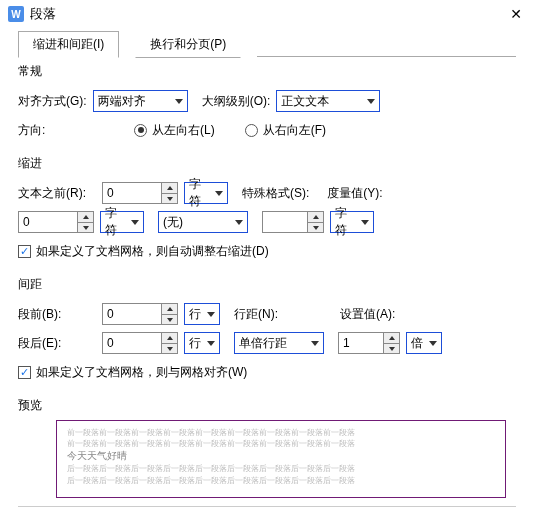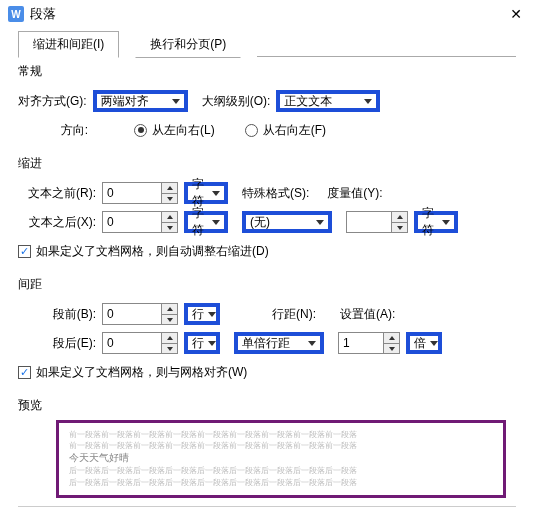--- a/index.html
+++ b/index.html
@@ -63,27 +63,27 @@
   .form-area {
     padding: 2px 18px;
   }
   .row {
     display: flex;
     align-items: center;
     gap: 6px;
     margin: 5px 0;
     min-height: 24px;
   }
-  .lbl { white-space: nowrap; text-align: right; }
+  .lbl { white-space: nowrap; }
   .ml { margin-left: 8px; }
   .combo {
     display: flex;
     align-items: center;
     justify-content: space-between;
-    border: 4px solid #1d4ed8;
+    border: 1px solid #1d4ed8;
     height: 22px;
     padding: 0 4px;
     background: #fff;
     cursor: pointer;
   }
   .combo .arrow {
     width: 0; height: 0;
     border-left: 4px solid transparent;
     border-right: 4px solid transparent;
     border-top: 5px solid #333;
@@ -157,21 +157,21 @@
     font-size: 11px;
     line-height: 1;
   }
   .hr {
     border: none;
     border-top: 1px solid #ccc;
     margin: 4px 18px;
   }
   .preview-box {
     margin: 4px 28px 8px 56px;
-    border: 3px solid #701a75;
+    border: 1px solid #701a75;
     height: 78px;
     padding: 6px 10px;
     overflow: hidden;
     font-size: 8px;
     color: #bbb;
     line-height: 1.4;
   }
   .preview-sample { color: #888; font-size: 10px; }
   .flex-grow { flex-grow: 1; }
   .w95 { width: 95px; }
@@ -237,21 +237,20 @@
       </div>
     </div>
     <div class="combo" style="width:44px">
       <span>字符</span>
         <span class="arrow"></span>
     </div>
     <span class="lbl ml">特殊格式(S):</span>
     <span class="lbl" style="margin-left:12px">度量值(Y):</span>
   </div>
   <div class="row">
-    <span class="lbl" style="width:78px">文本之后(X):</span>
     <div class="spinner">
       <input value="0" style="">
       <div class="spin-btns">
         <div class="spin-btn">
             <div class="tri-up"></div>
           </div>
         <div class="spin-btn">
             <div class="tri-down"></div>
           </div>
       </div>

